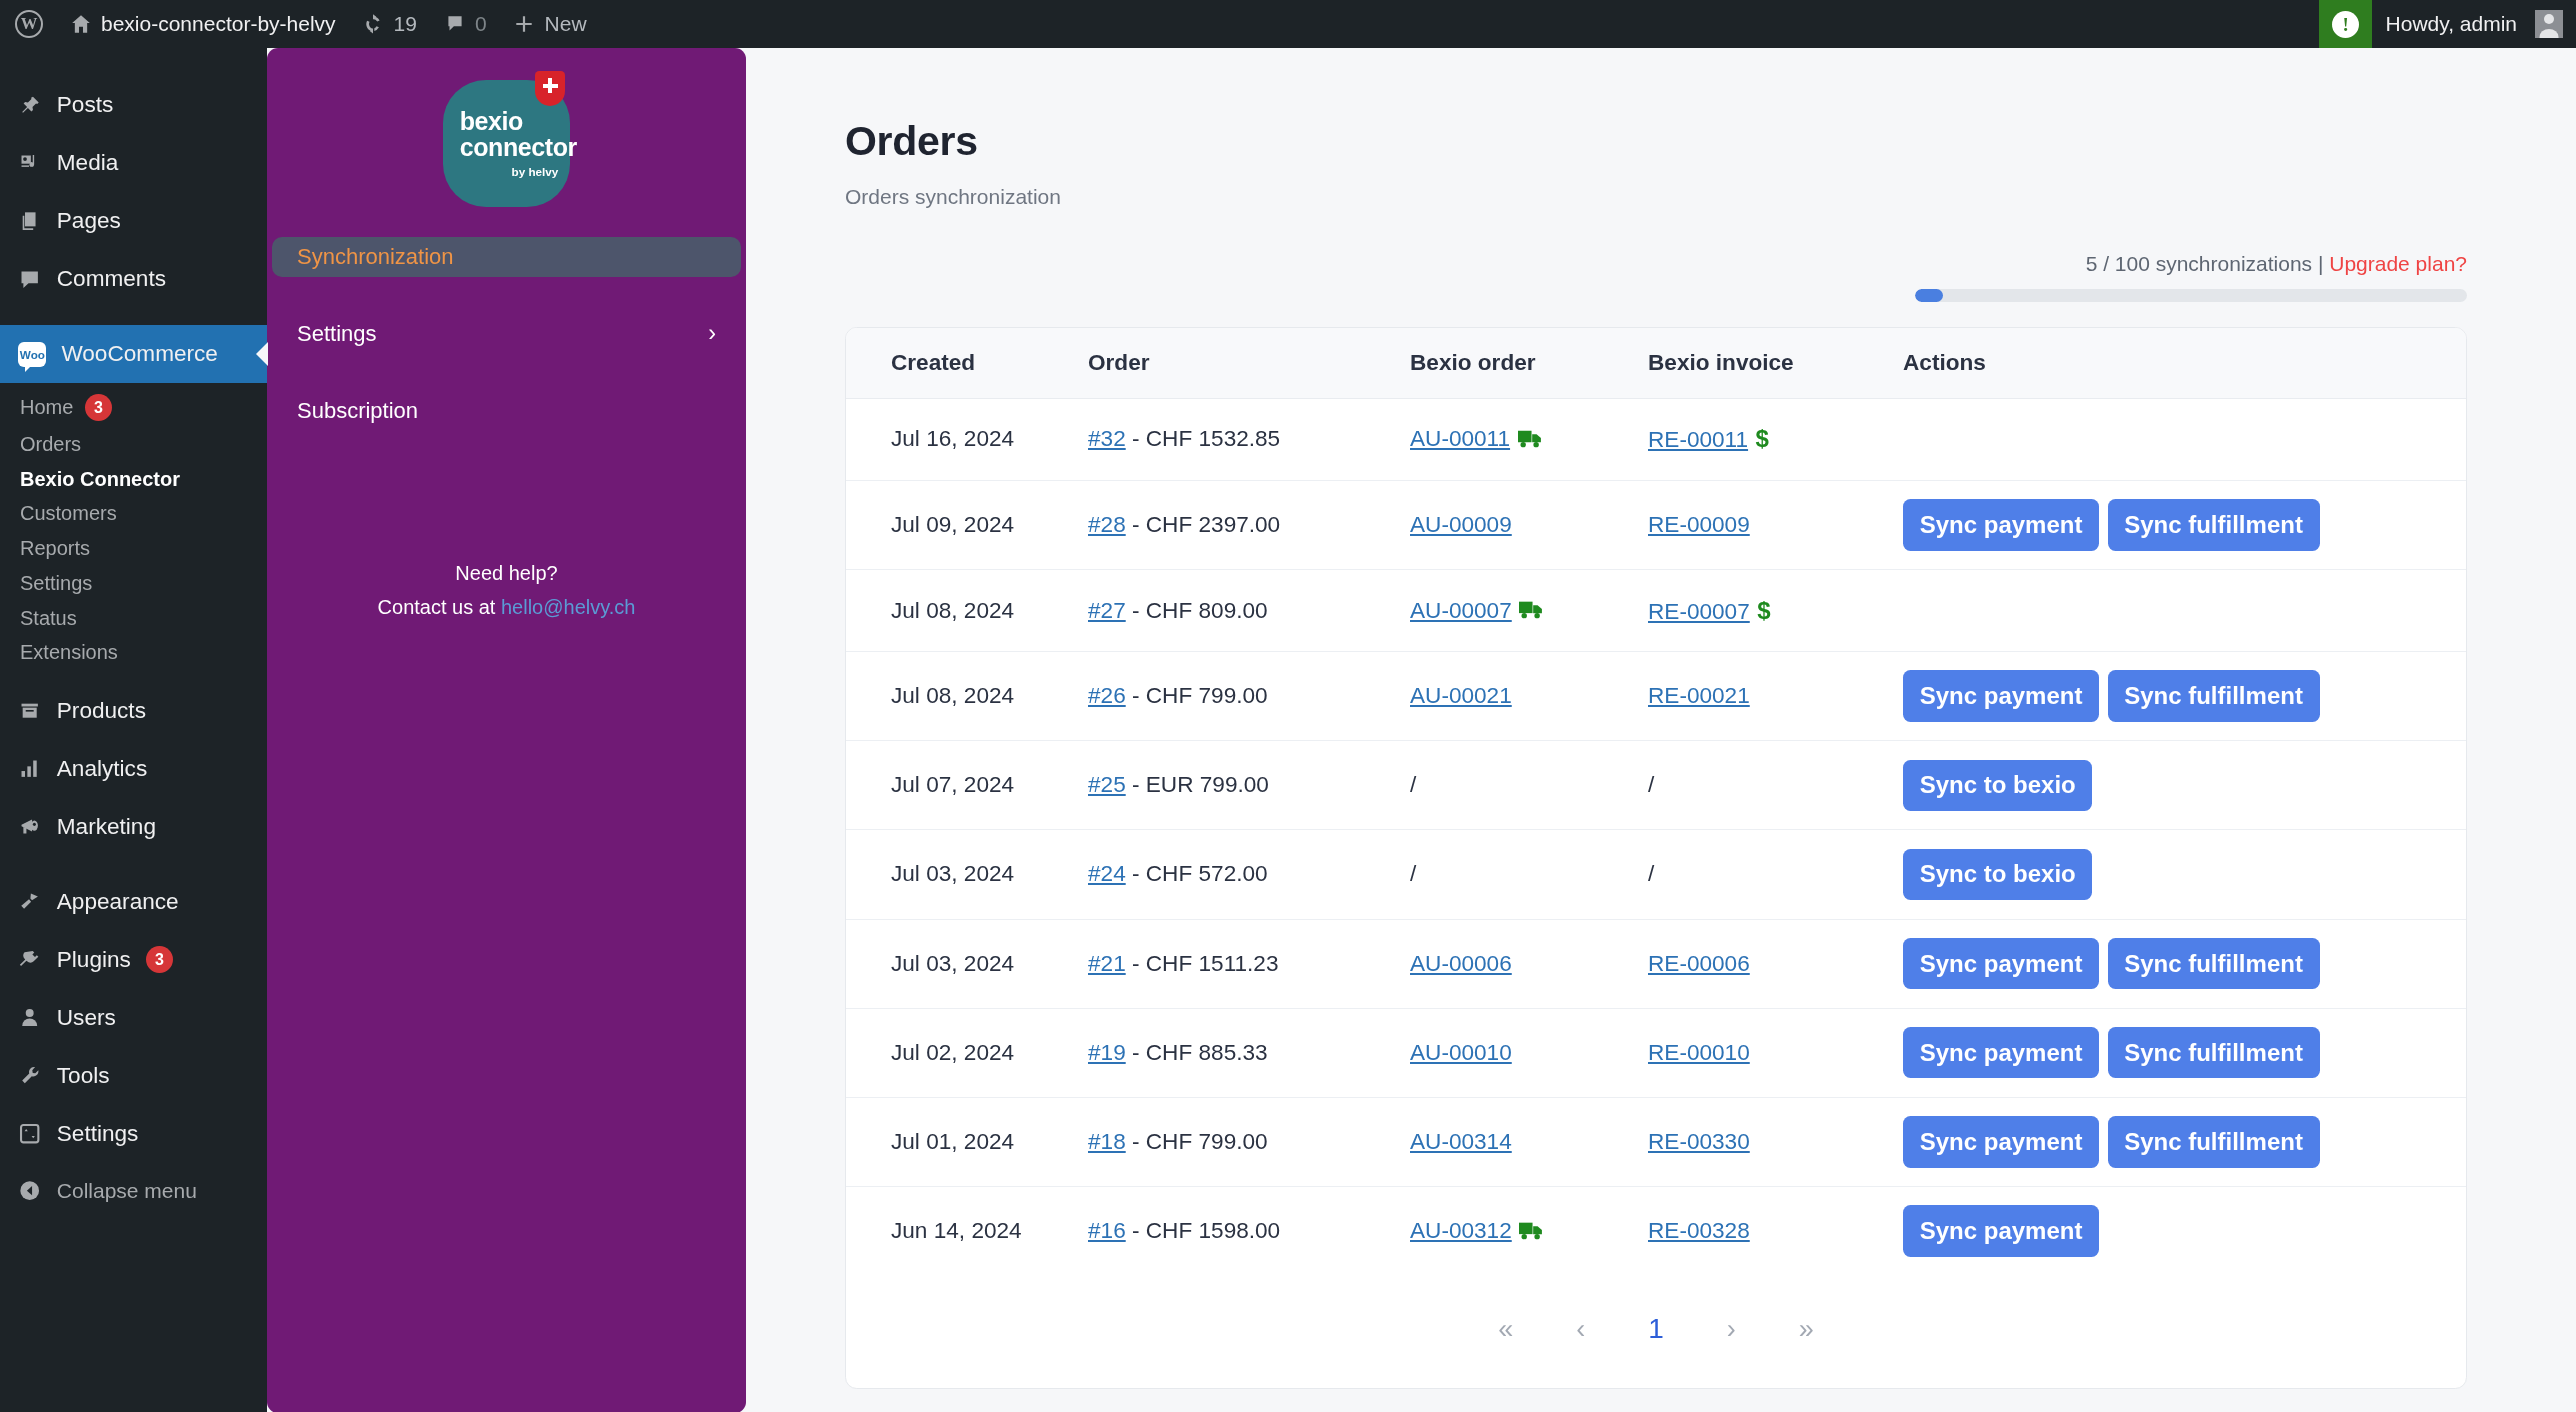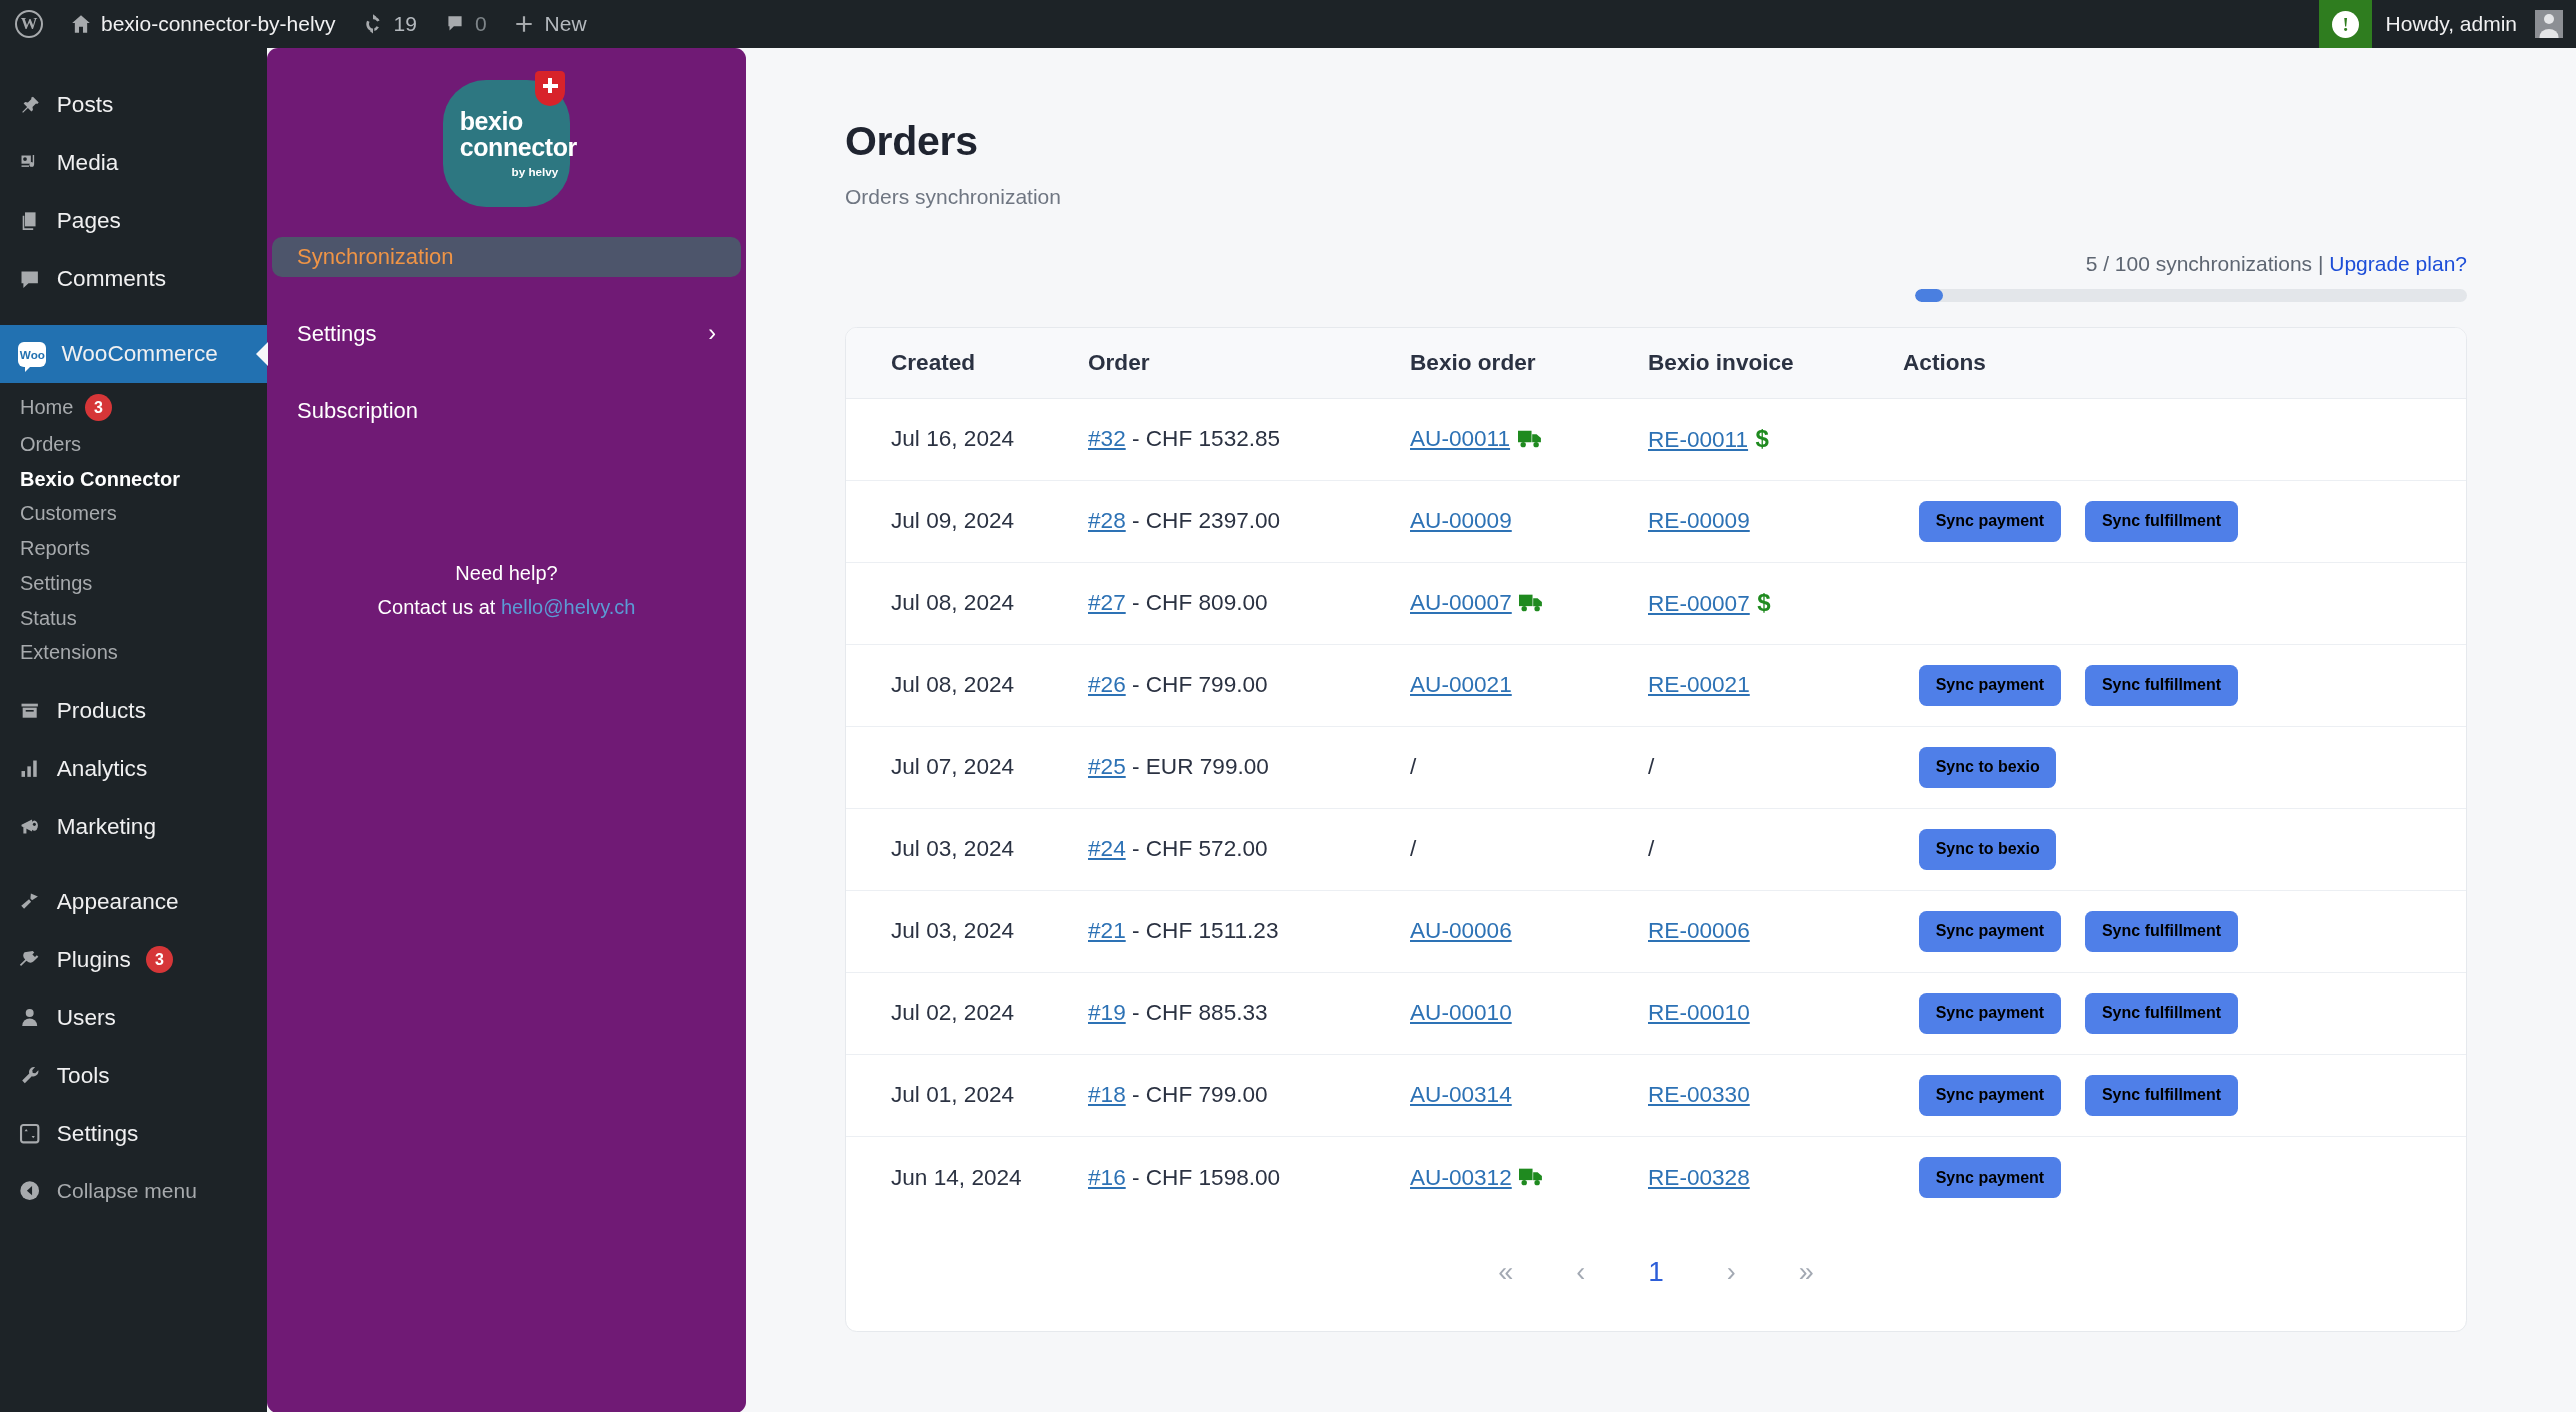--- a/index.html
+++ b/index.html
@@ -174,21 +174,21 @@
     padding: 70px 109px 0 99px; overflow: hidden;
   }
   #page-title { font-size: 41px; font-weight: bold; color: #1f2430; letter-spacing: -0.3px; }
   #page-sub { font-size: 21px; color: #6f7682; padding-top: 20px; }
 
   .meter-wrap {
     display: flex; flex-direction: column; align-items: flex-end;
     padding-top: 43px;
   }
   .meter-text { font-size: 21px; color: #5e6672; padding-bottom: 13.4px; }
-  .meter-text a { color: #1d4ed8; text-decoration: none; }
+  .meter-text a { color: #ef4444; text-decoration: none; }
   .meter-bar {
     width: 552px; height: 12.5px; background: #e3e6ea; border-radius: 6.7px; overflow: hidden;
   }
   .meter-fill { height: 100%; background: #4a7fe0; border-radius: 6.7px; }
 
   .card {
     margin-top: 25px; background: #fff;
     border: 0.8px solid #e6e9ed; border-radius: 11.7px;
     overflow: hidden;
   }
@@ -210,25 +210,25 @@
   .c-order   { width: 322px; }
   .c-bexorder{ width: 238px; }
   .c-bexinv  { width: 255px; }
   .c-actions { width: auto; }
   .lnk { color: #2d72b5; }
   .dash { color: #2b3242; }
   .slash { color: #2b3242; }
   .truck { display: inline-block; vertical-align: -2.5px; margin-left: 7.5px; }
   .dollar { color: #1f8a1f; font-weight: bold; margin-left: 7.5px; font-size: 24px; }
   .btn {
-    display: inline-block; background: #4f7fe8; color: #000000;
-    font-size: 16px; font-weight: bold;
+    display: inline-block; background: #4f7fe8; color: #ffffff;
+    font-size: 24px; font-weight: bold;
     padding: 11.7px 16.7px; border-radius: 7.5px;
     margin-right: 8.4px; white-space: nowrap;
-    border: none; font-family: "Liberation Sans", sans-serif; margin-left: 16px;
+    border: none; font-family: "Liberation Sans", sans-serif;
   }
   .pager {
     display: flex; align-items: center; justify-content: center;
     gap: 63px; padding: 38px 0 43px 0;
     font-size: 27px; color: #a3a9b3;
   }
   .pager .cur { color: #2d5ed8; font-size: 28px; }
 </style>
 </head>
 <body>

